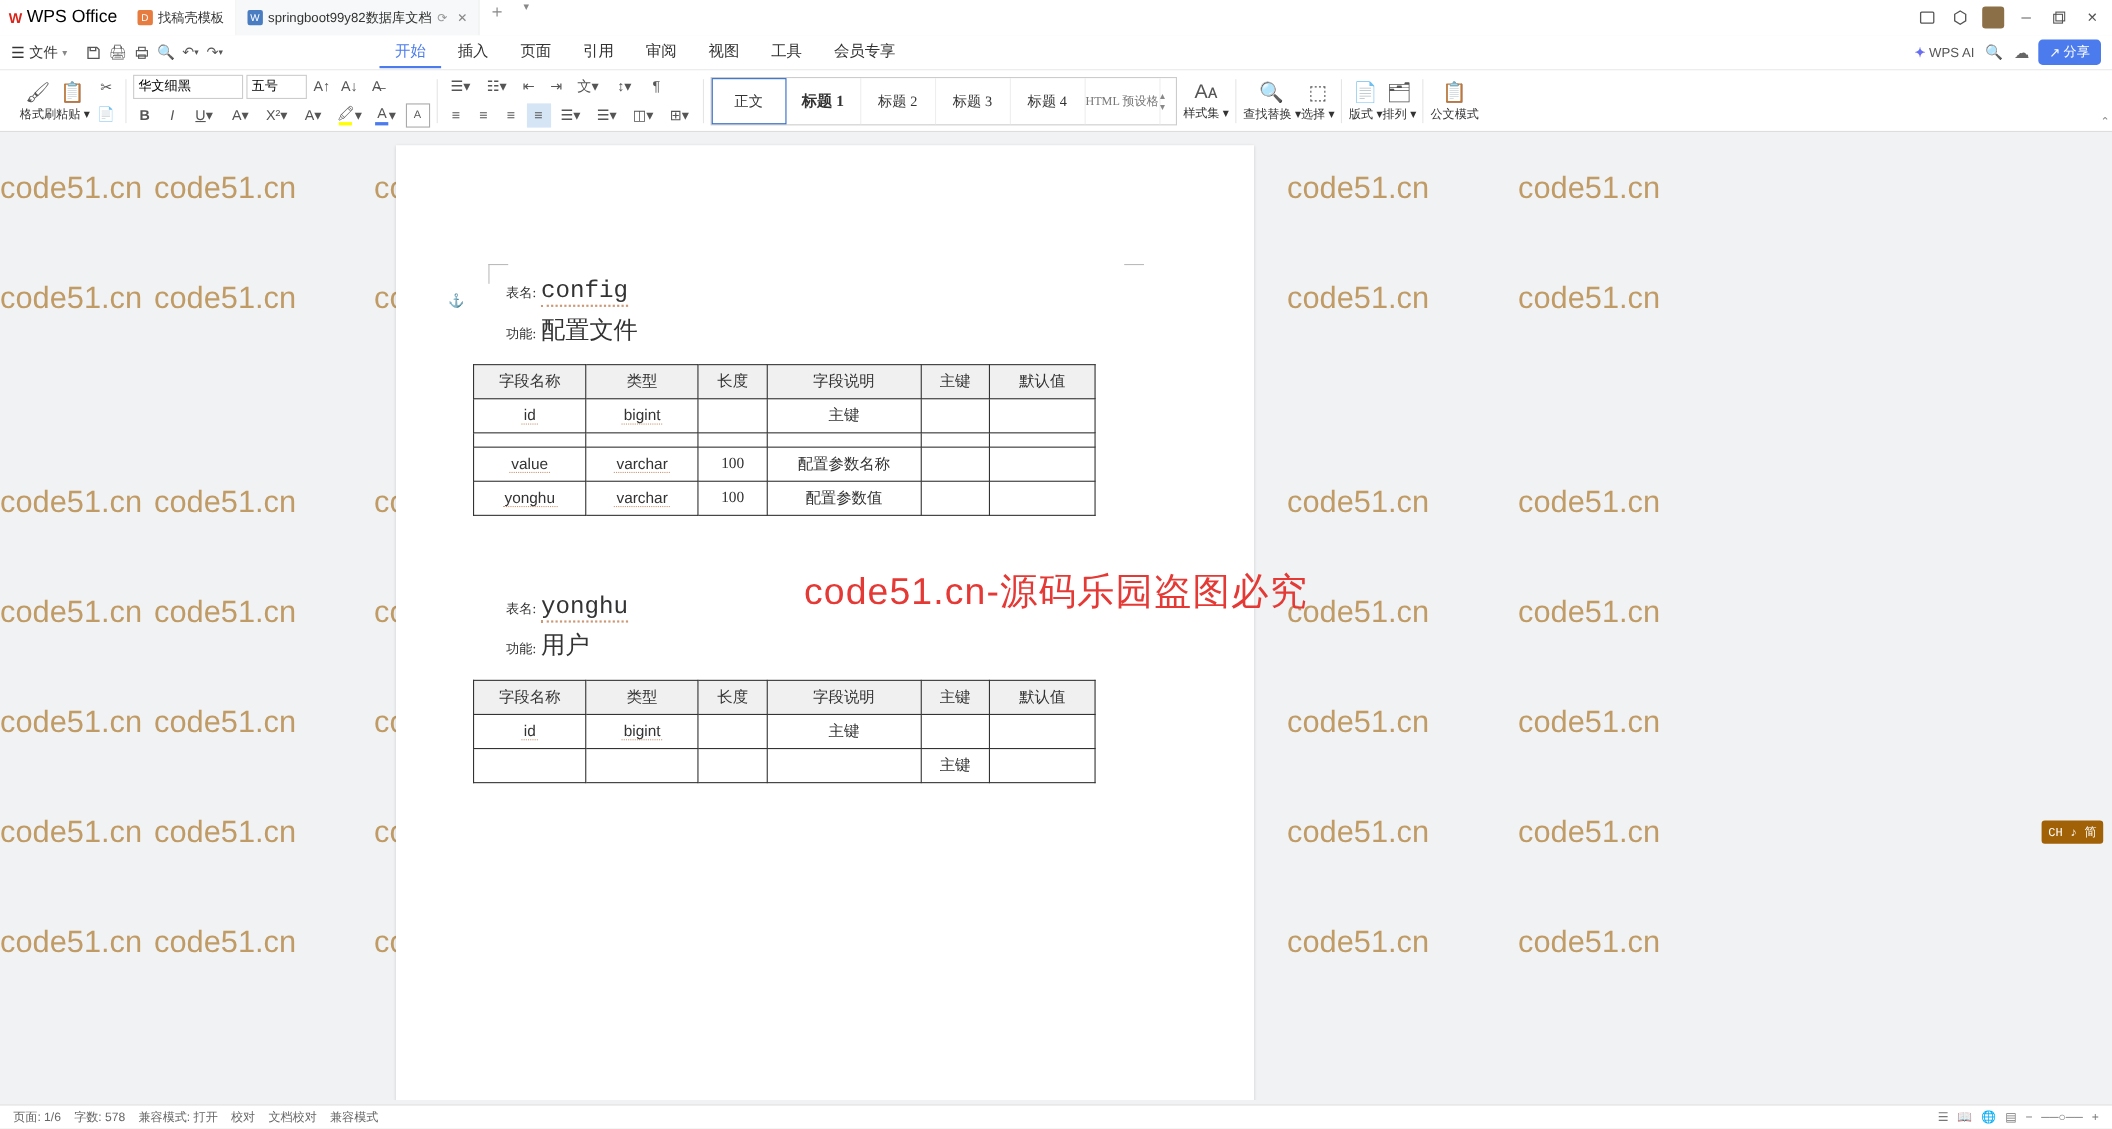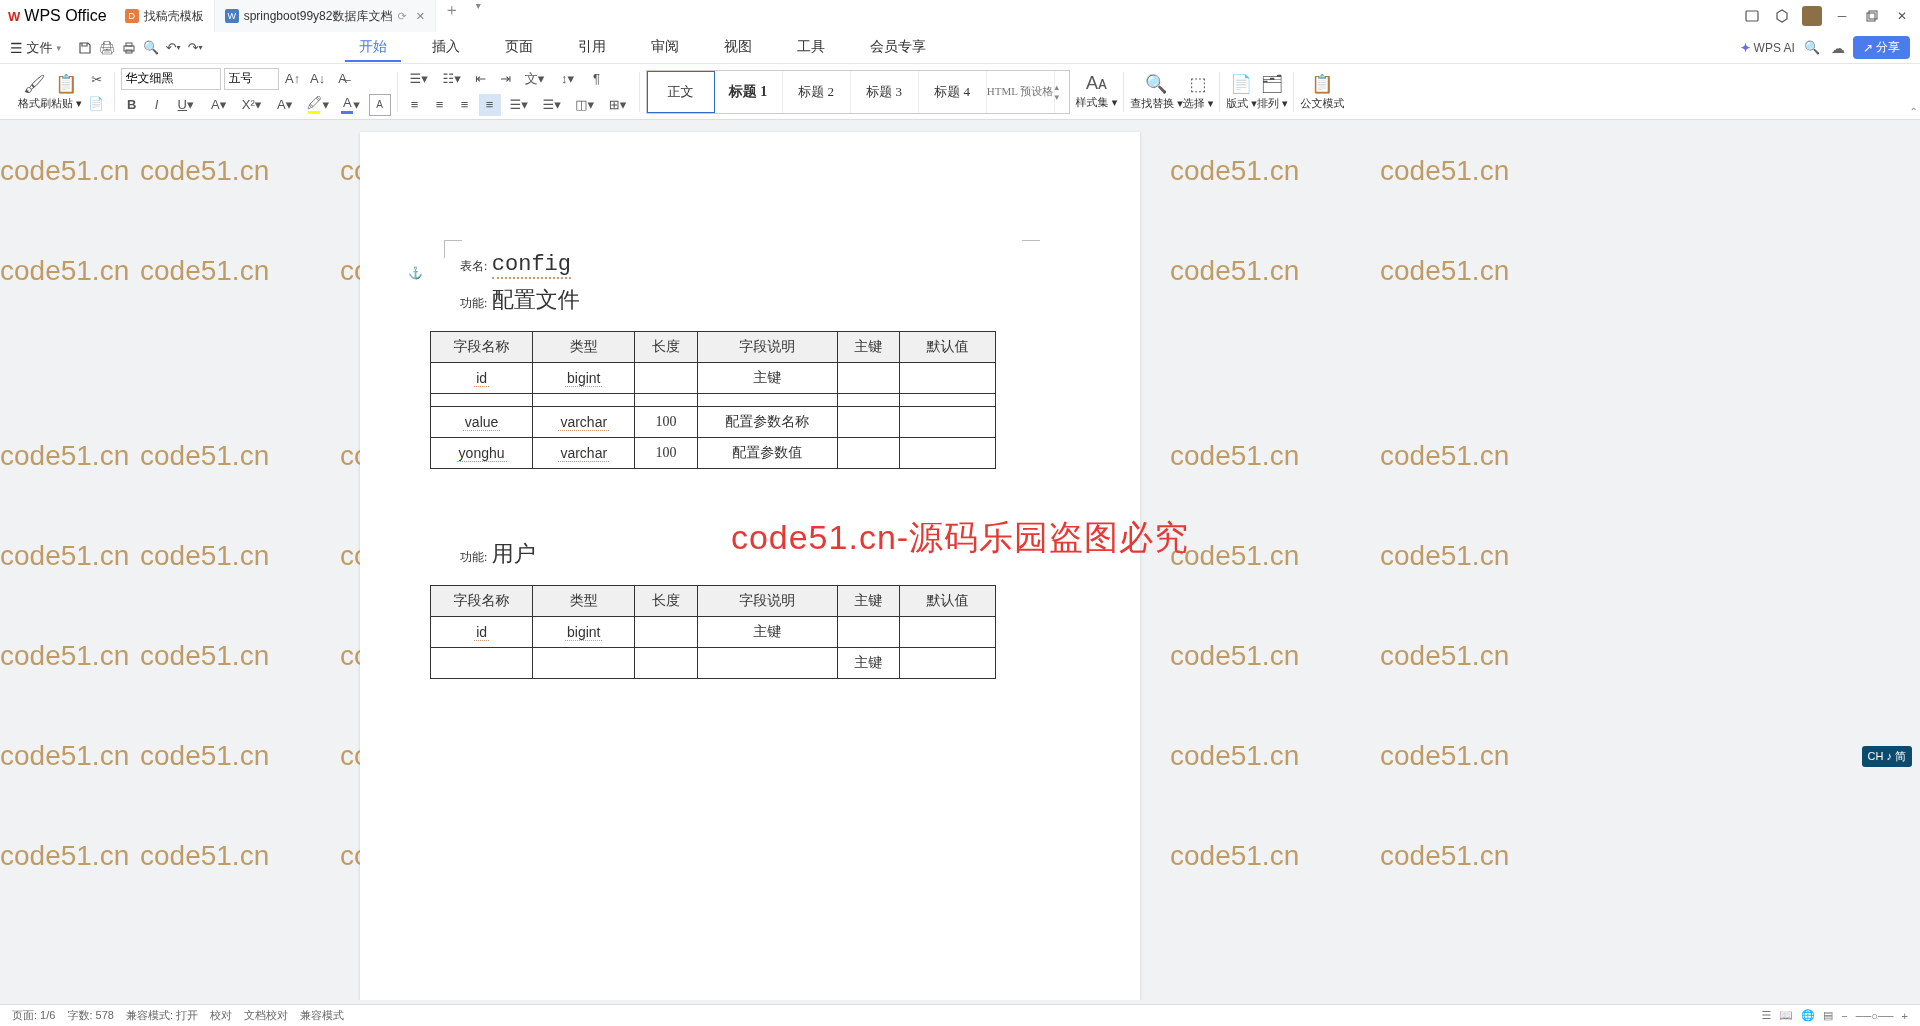--- a/index.html
+++ b/index.html
@@ -16,21 +16,21 @@
 .tab .x { color: #888; margin-left: 4px; font-size: 11px; }
 .tab-add { padding: 0 8px; color: #888; cursor: pointer; }
 .win-controls { margin-left: auto; display: flex; align-items: center; gap: 2px; padding-right: 4px; }
 .win-btn { width: 28px; height: 26px; display: flex; align-items: center; justify-content: center; font-size: 12px; color: #555; cursor: pointer; }
 .avatar { width: 20px; height: 20px; background: #8b6f47; border-radius: 3px; }
 .menubar { height: 32px; background: #fff; display: flex; align-items: center; padding: 0 10px; border-bottom: 1px solid #e5e5e5; }
 .file-btn { display: flex; align-items: center; gap: 4px; font-size: 13px; color: #333; cursor: pointer; }
 .hamburger { font-size: 14px; }
 .quick { display: flex; gap: 2px; margin-left: 14px; }
 .qbtn { width: 20px; height: 20px; display: flex; align-items: center; justify-content: center; color: #555; font-size: 13px; cursor: pointer; }
-.menus { display: flex; margin-left: 140px; gap: 17px; }
+.menus { display: flex; margin-left: 140px; gap: 1px; }
 .menu-item { padding: 4px 14px; font-size: 14px; color: #333; cursor: pointer; }
 .menu-item.active { color: #4b7bec; border-bottom: 2px solid #4b7bec; font-weight: 500; }
 .menubar-right { margin-left: auto; display: flex; align-items: center; gap: 8px; }
 .wps-ai { font-size: 12px; color: #555; display: flex; align-items: center; gap: 3px; }
 .wps-ai-logo { background: linear-gradient(135deg,#4b7bec,#8b5cf6); -webkit-background-clip: text; color: transparent; font-weight: 700; }
 .share-btn { background: #4b7bec; color: #fff; padding: 3px 10px; border-radius: 4px; font-size: 12px; cursor: pointer; display: flex; align-items: center; gap: 3px; }
 .cloud-ico { color: #666; font-size: 14px; }
 .ribbon { background: #fff; height: 56px; display: flex; align-items: center; padding: 0 10px 0 18px; border-bottom: 1px solid #ddd; position: relative; }
 .rbtn-lg { display: flex; flex-direction: column; align-items: center; font-size: 11px; color: #333; cursor: pointer; gap: 1px; }
 .rbtn-lg .ico { font-size: 18px; color: #555; }
@@ -63,21 +63,21 @@
 .doc-val.big { font-family: "SimSun", serif; font-size: 22px; border: none; }
 .dbtable { border-collapse: collapse; width: 566px; margin-left: 10px; margin-bottom: 56px; }
 .dbtable th, .dbtable td { border: 1px solid #333; text-align: center; font-family: "SimSun", serif; font-size: 14px; padding: 6px 2px; color: #333; }
 .dbtable th { background: #f0f0f0; font-weight: 400; }
 .dbtable td .uline { border-bottom: 1px dotted #c97; padding: 0 2px; }
 .col1 { width: 98px; } .col2 { width: 98px; } .col3 { width: 60px; } .col4 { width: 134px; } .col5 { width: 60px; } .col6 { width: 92px; }
 .section2 { margin-top: 70px; }
 .statusbar { position: absolute; bottom: 0; left: 0; right: 0; height: 22px; background: #fff; border-top: 1px solid #ddd; display: flex; align-items: center; padding: 0 12px; font-size: 11px; color: #666; gap: 12px; }
 .statusbar .right { margin-left: auto; display: flex; align-items: center; gap: 8px; }
 .sb-btn { cursor: pointer; color: #777; }
-.ime-badge { position: absolute; right: 8px; top: 626px; background: #0c4a6e; color: #fff; font-size: 11px; padding: 3px 6px; border-radius: 3px; display: flex; align-items: center; gap: 4px; }
+.ime-badge { position: absolute; right: 8px; top: 626px; background: #a16207; color: #fff; font-size: 11px; padding: 3px 6px; border-radius: 3px; display: flex; align-items: center; gap: 4px; font-family: Liberation Mono, monospace; }
 svg { display: block; }
 </style>
 </head>
 <body>
 
 <div class="titlebar">
   <div class="app-badge">
     <span class="wps-logo">W</span>
     <span>WPS Office</span>
   </div>
@@ -390,20 +390,24 @@
             <td><span class="uline">varchar</span></td>
             <td>100</td>
             <td>配置参数值</td>
             <td></td>
             <td></td>
           </tr>
         </tbody>
     </table>
 
     <div class="section2">
+      <div class="doc-row">
+        <span class="doc-label">表名:</span>
+        <span class="doc-val">yonghu</span>
+      </div>
       <div class="doc-row func">
         <span class="doc-label">功能:</span>
         <span class="doc-val big">用户</span>
       </div>
       <table class="dbtable">
         <colgroup>
             <col class="col1">
             <col class="col2">
             <col class="col3">
             <col class="col4">

